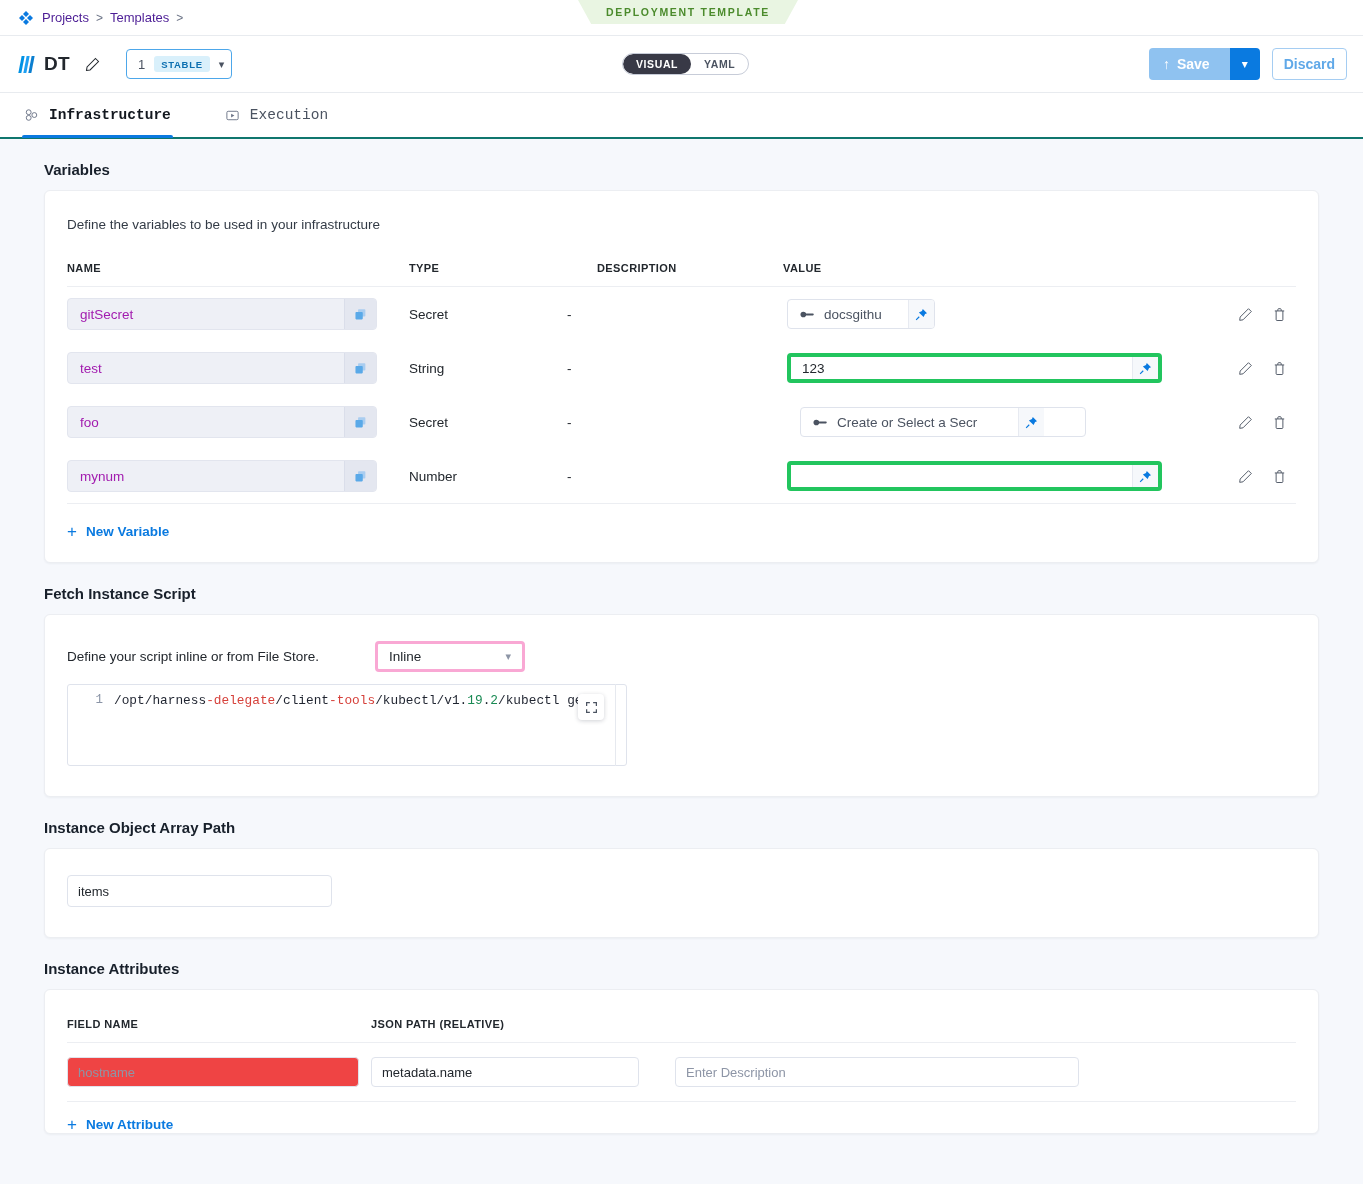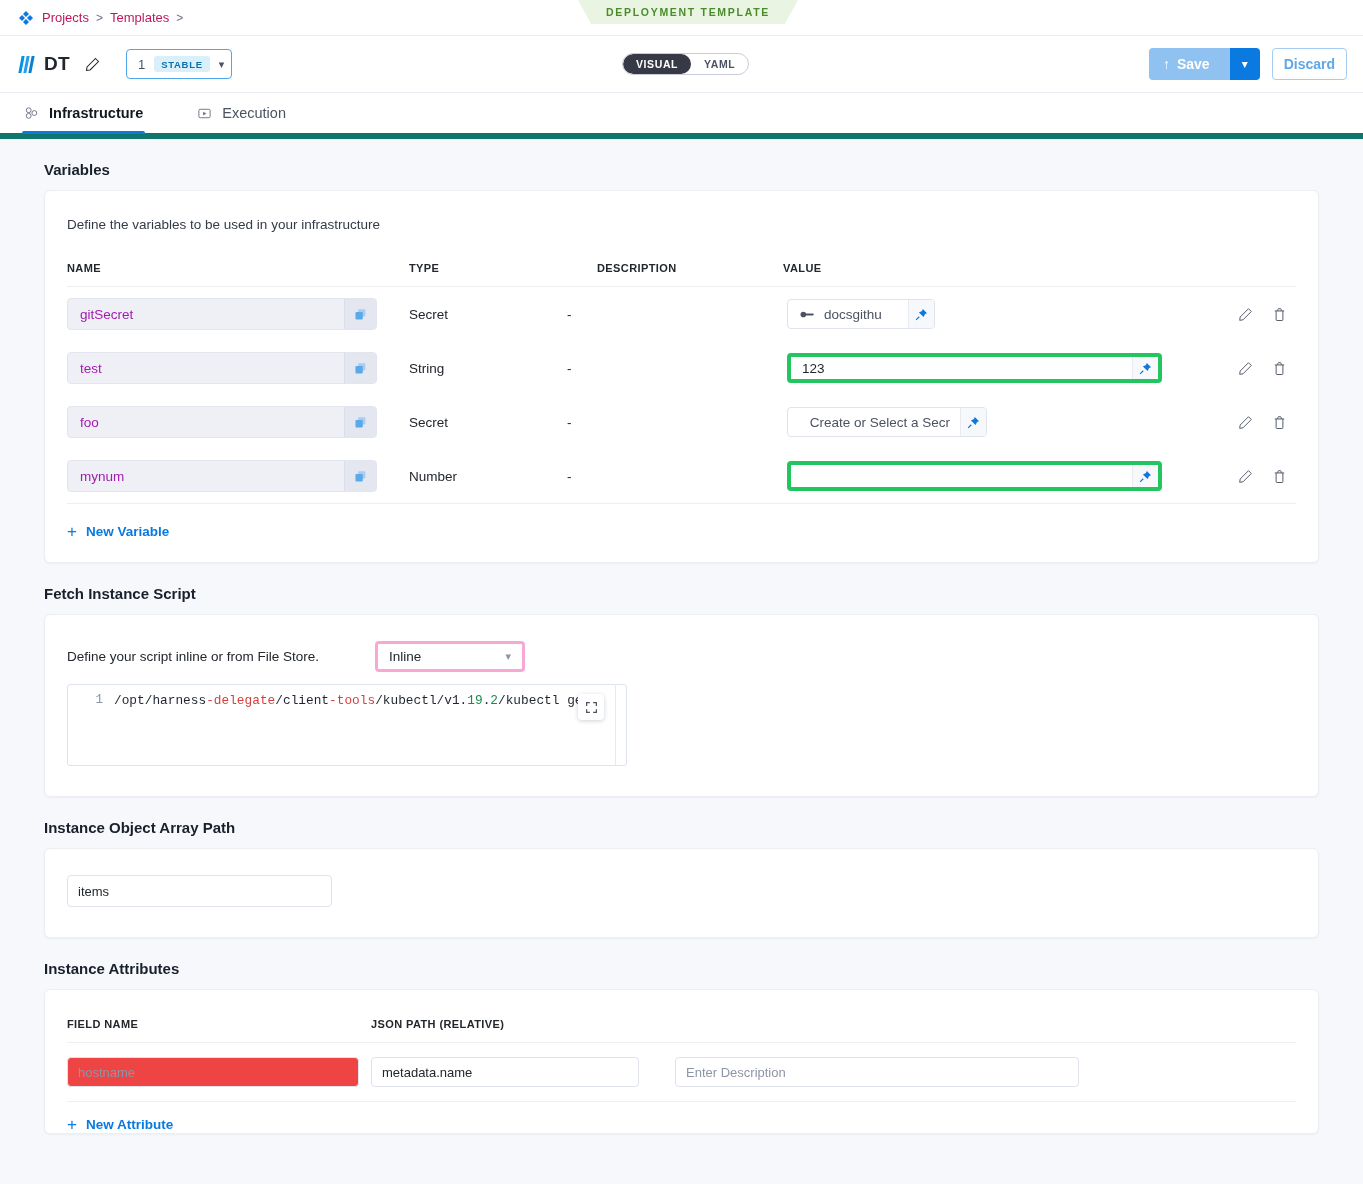--- a/index.html
+++ b/index.html
@@ -18,21 +18,21 @@
     height: 36px;
     background: #fff;
     display: flex;
     align-items: center;
     padding-left: 18px;
     border-bottom: 1px solid #e8ebef;
   }
   .bc-logo { width: 16px; height: 16px; margin-right: 8px; display:block; }
   .bc-link {
     font-size: 13px;
-    color: #be185d;
+    color: #4c1d95;
     text-decoration: none;
     cursor: pointer;
   }
   .bc-sep { color: #6b7386; font-size: 12px; margin: 0 7px; }
 
   .deploy-banner {
     position: absolute;
     left: 578px;
     top: 0;
     width: 220px;
@@ -151,21 +151,22 @@
     font-family: inherit;
   }
 
   
   .tabs-bar {
     height: 46px;
     background: #fff;
     display: flex;
     align-items: stretch;
     padding-left: 22px;
-    border-bottom: 6px solid #0f766e;
+    border-bottom: 2px solid #0f766e;
+    font-family: Liberation Mono, monospace;
   }
   .tab {
     display: flex; align-items: center;
     padding: 0 16px 0 2px;
     margin-right: 36px;
     cursor: pointer;
     position: relative;
     color: #4b5361;
     font-size: 14.5px;
   }
@@ -270,21 +271,21 @@
     padding: 0 10px 0 12px;
     overflow: hidden;
     white-space: nowrap;
   }
   .secret-field .sf-text {
     font-size: 13.5px; color: #4b5361;
     margin-left: 9px;
   }
   .w-secret1 { width: 148px; }
   .w-secret1 .sf-inner { width: 122px; }
-  .w-secret3 { width: 200px; }
+  .w-secret3 { width: 286px; margin-left: 13px; }
   .w-secret3 .sf-inner { width: 217px; }
 
   .text-field {
     width: 375px; height: 30px;
     border: 4px solid #22c55e;
     border-radius: 4px;
     background: #fff;
     display: flex; align-items: center;
     overflow: hidden;
   }

